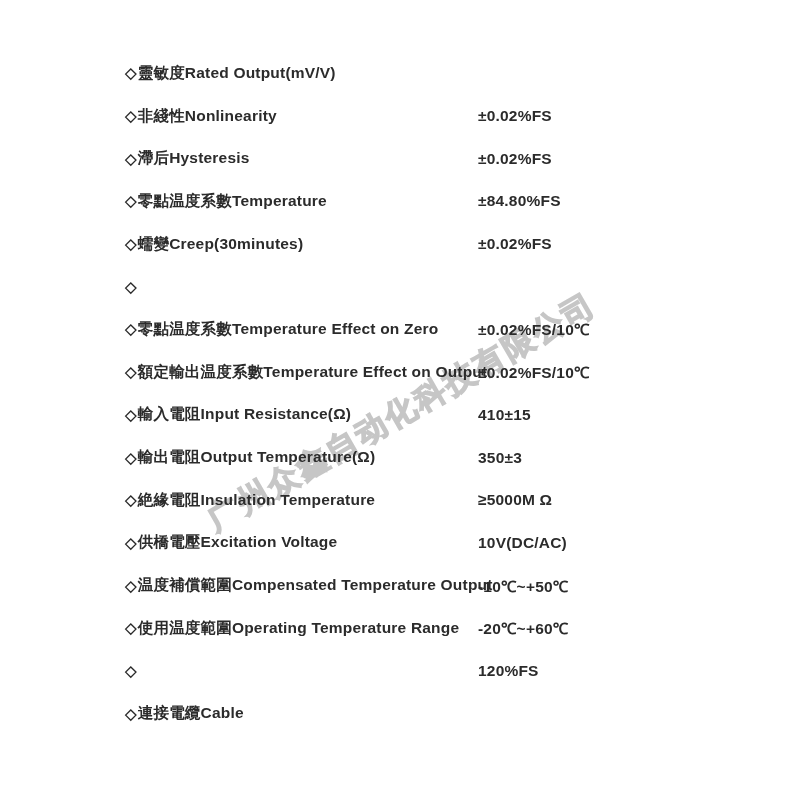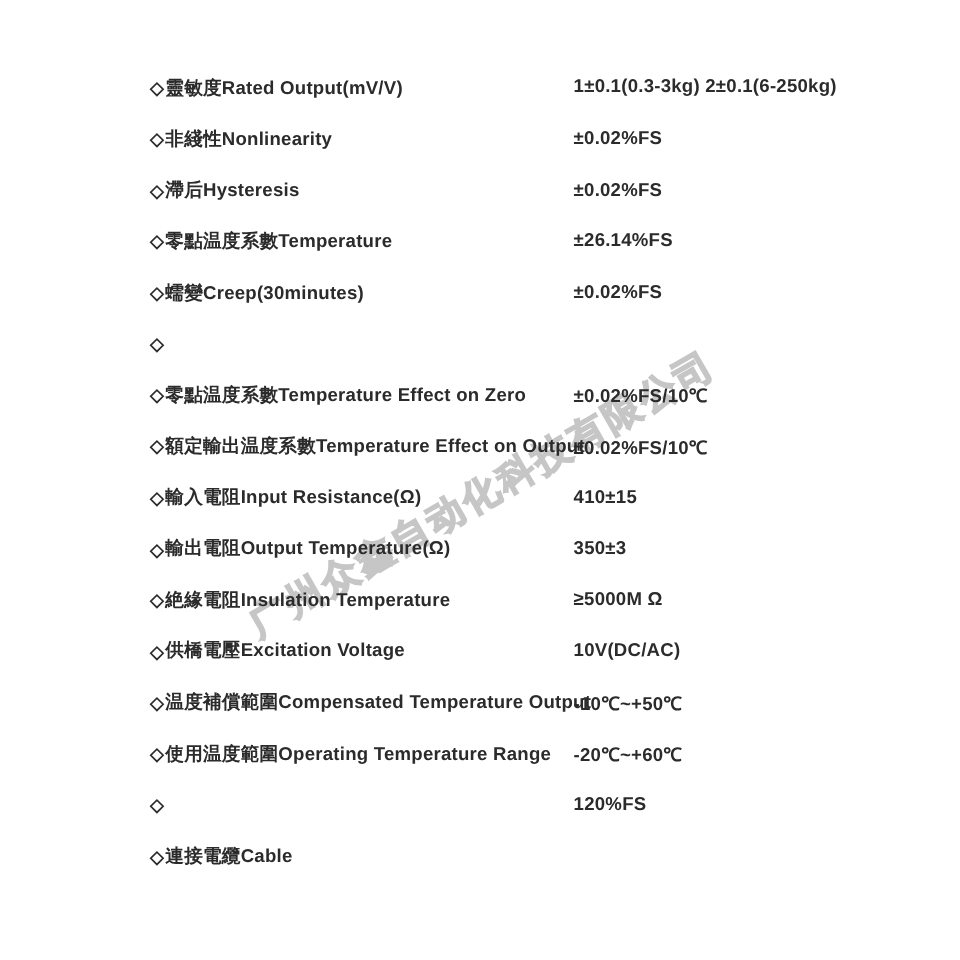--- a/index.html
+++ b/index.html
@@ -70,42 +70,41 @@
 <body>
 
 <div class="sheet">
   <div class="watermark">广州众鑫自动化科技有限公司</div>
   <div class="spec-table">
       <div class="row">
         <div class="cell label-cell">
           <span class="diamond">◇</span>
           <span>靈敏度Rated Output(mV/V)</span>
         </div>
-        <div class="cell value-cell">1±0.1(0.3-3kg) 2±0.1(6-250kg)</div>
       </div>
       <div class="row">
         <div class="cell label-cell">
           <span class="diamond">◇</span>
           <span>非綫性Nonlinearity</span>
         </div>
         <div class="cell value-cell">±0.02%FS</div>
       </div>
       <div class="row">
         <div class="cell label-cell">
           <span class="diamond">◇</span>
           <span>滯后Hysteresis</span>
         </div>
         <div class="cell value-cell">±0.02%FS</div>
       </div>
       <div class="row">
         <div class="cell label-cell">
           <span class="diamond">◇</span>
           <span>零點温度系數Temperature</span>
         </div>
-        <div class="cell value-cell">±26.14%FS</div>
+        <div class="cell value-cell">±84.80%FS</div>
       </div>
       <div class="row">
         <div class="cell label-cell">
           <span class="diamond">◇</span>
           <span>蠕變Creep(30minutes)</span>
         </div>
         <div class="cell value-cell">±0.02%FS</div>
       </div>
       <div class="row">
         <div class="cell label-cell">

